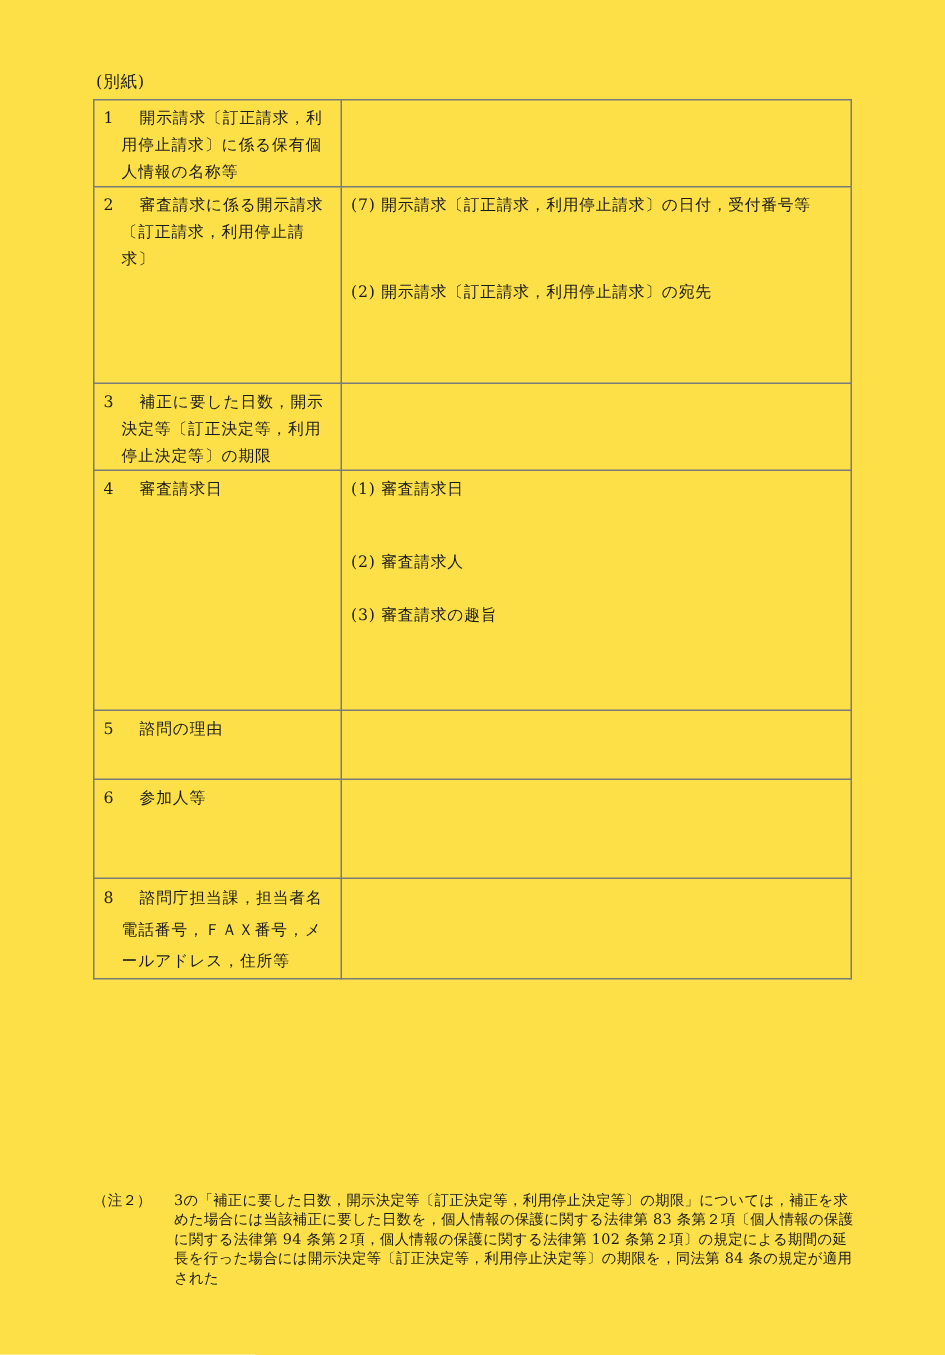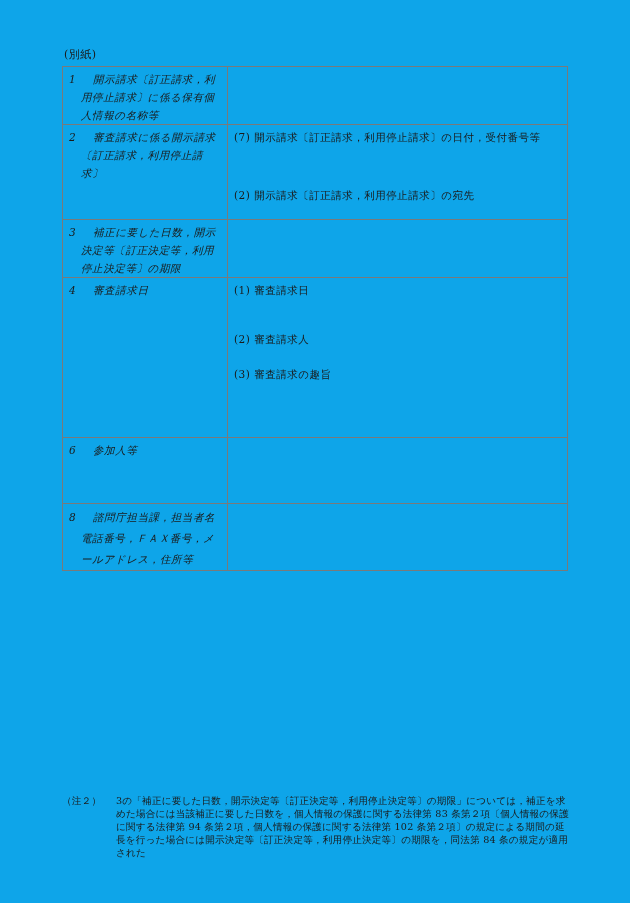--- a/index.html
+++ b/index.html
@@ -2,35 +2,35 @@
 <html><head>
 <meta charset="utf-8">
 <style>
   html, body { margin: 0; padding: 0; background: #ffffff; }
   body {
     width: 630px; height: 903px; overflow: hidden; position: relative;
     font-family: "DejaVu Serif", "Liberation Serif", serif;
     color: #1a1a1a;
     font-size: 10.5px;
   }
-  .page { position: absolute; left: 0; top: 0; width: 630px; height: 903px; background: #0ea5e9; }
+  .page { position: absolute; left: 0; top: 0; width: 630px; height: 903px; background: #fde047; }
   .attachment-label { position: absolute; left: 64px; top: 47px; font-size: 11px; letter-spacing: 0.5px; }
   table.form {
     position: absolute; left: 62px; top: 66px; width: 506px;
     border-collapse: collapse; table-layout: fixed;
   }
   table.form td {
     border: 1.3px solid #7a7a7a;
     vertical-align: top;
     padding: 3px 6px 0 6px;
     line-height: 18px;
     font-size: 10.5px;
   }
   td.label-cell { width: 152px; }
-  .label-text { display: block; padding-left: 12px; text-indent: -12px; letter-spacing: 0.6px; font-style: italic; }
+  .label-text { display: block; padding-left: 12px; text-indent: -12px; letter-spacing: 0.6px; }
   .num { display: inline-block; width: 24px; text-indent: 0; }
   .sub-item { display: block; letter-spacing: 0.5px; }
   .attach-item { display: block; padding-left: 16px; text-indent: -16px; letter-spacing: 0.5px; }
   .notes { position: absolute; left: 62px; top: 794px; width: 512px; font-size: 9.6px; line-height: 13px; }
   .note { display: block; padding-left: 54px; text-indent: -54px; margin-bottom: 1px; letter-spacing: 0.2px; }
   .note-tag { display: inline-block; width: 54px; text-indent: 0; }
 </style>
 </head>
 <body>
 
@@ -39,21 +39,21 @@
 
   <table class="form">
     <tbody>
         <tr style="height:51px;">
       <td class="label-cell">
         <span class="label-text"><span class="num">1</span><span>開示請求〔訂正請求，利用停止請求〕に係る保有個人情報の名称等</span></span>
       </td>
       <td></td>
     </tr>
 
-    <tr style="height:95px;">
+    <tr style="height:131px;">
       <td class="label-cell">
         <span class="label-text"><span class="num">2</span><span>審査請求に係る開示請求〔訂正請求，利用停止請求〕</span></span>
       </td>
       <td>
         <span class="sub-item">(7) 開示請求〔訂正請求，利用停止請求〕の日付，受付番号等</span>
         <span class="sub-item" style="margin-top:40px;">(2) 開示請求〔訂正請求，利用停止請求〕の宛先</span>
       </td>
     </tr>
 
     <tr style="height:56px;">
@@ -67,20 +67,26 @@
       <td class="label-cell">
         <span class="label-text"><span class="num">4</span><span>審査請求日</span></span>
       </td>
       <td>
         <span class="sub-item">(1) 審査請求日</span>
         <span class="sub-item" style="margin-top:31px;">(2) 審査請求人</span>
         <span class="sub-item" style="margin-top:17px;">(3) 審査請求の趣旨</span>
       </td>
     </tr>
 
+    <tr style="height:46px;">
+      <td class="label-cell">
+        <span class="label-text"><span class="num">5</span><span>諮問の理由</span></span>
+      </td>
+      <td></td>
+    </tr>
 
     <tr style="height:66px;">
       <td class="label-cell">
         <span class="label-text"><span class="num">6</span><span>参加人等</span></span>
       </td>
       <td></td>
     </tr>
 
 
     <tr style="height:62px;">

